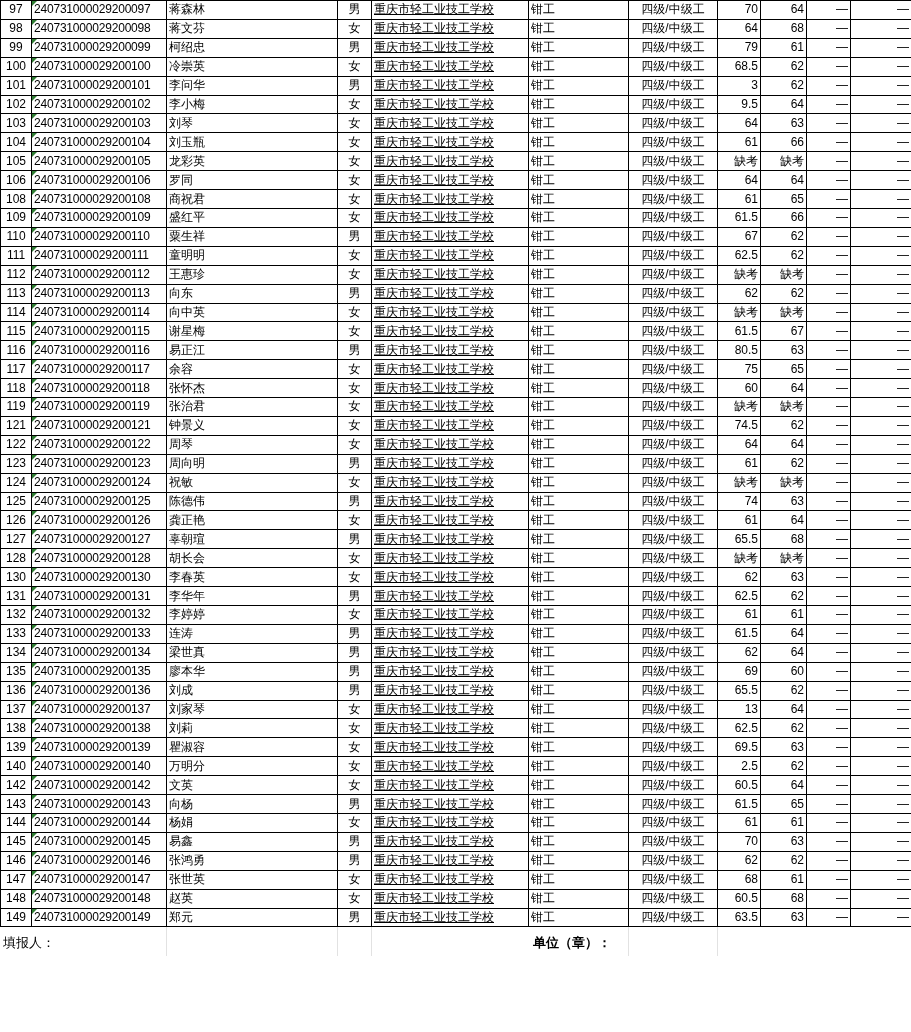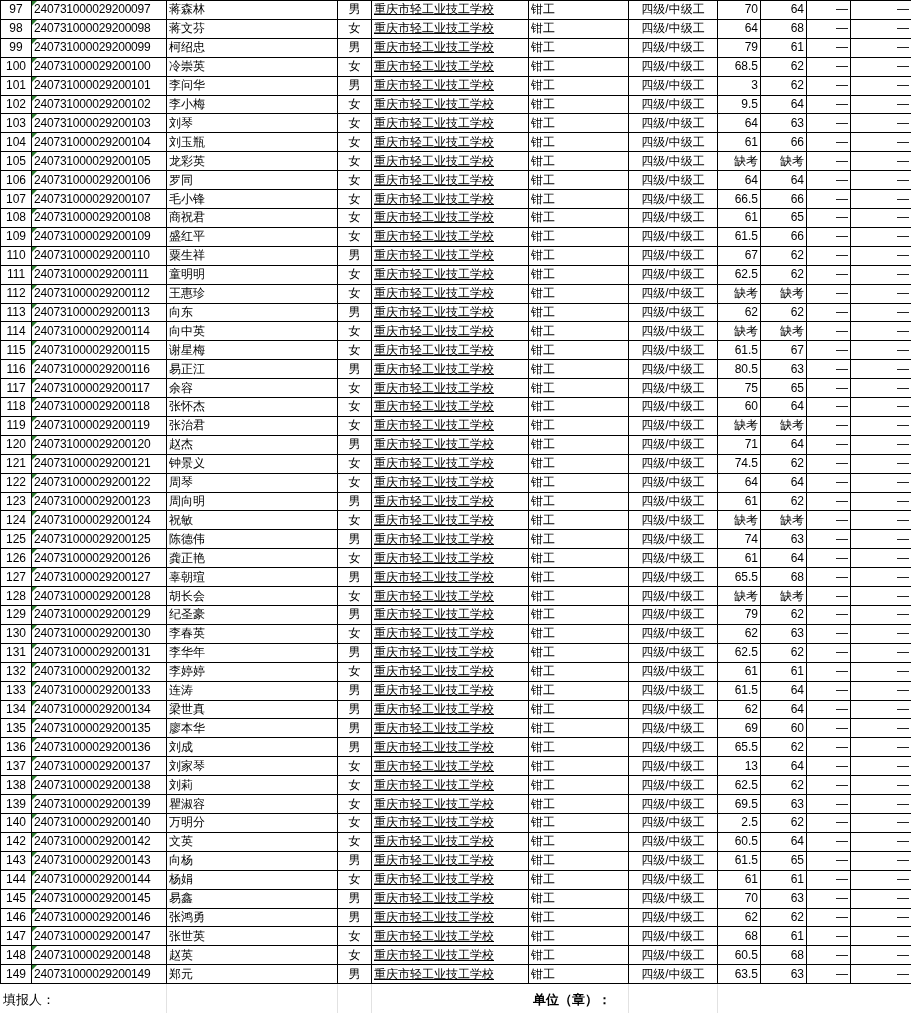--- a/index.html
+++ b/index.html
@@ -193,33 +193,20 @@
     <td class="c-gender">女</td>
     <td class="c-school">重庆市轻工业技工学校</td>
     <td class="c-trade">钳工</td>
     <td class="c-level">四级/中级工</td>
     <td class="c-score">64</td>
     <td class="c-score">64</td>
     <td class="c-dash">—</td>
     <td class="c-dash c-dash2">—</td>
   </tr>
         <tr class="row">
-    <td class="c-num">107</td>
-    <td class="c-id"><span class="tri"></span><span class="idtext">240731000029200107</span></td>
-    <td class="c-name">毛小锋</td>
-    <td class="c-gender">女</td>
-    <td class="c-school">重庆市轻工业技工学校</td>
-    <td class="c-trade">钳工</td>
-    <td class="c-level">四级/中级工</td>
-    <td class="c-score">66.5</td>
-    <td class="c-score">66</td>
-    <td class="c-dash">—</td>
-    <td class="c-dash c-dash2">—</td>
-  </tr>
-        <tr class="row">
     <td class="c-num">108</td>
     <td class="c-id"><span class="tri"></span><span class="idtext">240731000029200108</span></td>
     <td class="c-name">商祝君</td>
     <td class="c-gender">女</td>
     <td class="c-school">重庆市轻工业技工学校</td>
     <td class="c-trade">钳工</td>
     <td class="c-level">四级/中级工</td>
     <td class="c-score">61</td>
     <td class="c-score">65</td>
     <td class="c-dash">—</td>
@@ -362,33 +349,20 @@
     <td class="c-gender">女</td>
     <td class="c-school">重庆市轻工业技工学校</td>
     <td class="c-trade">钳工</td>
     <td class="c-level">四级/中级工</td>
     <td class="c-score">缺考</td>
     <td class="c-score">缺考</td>
     <td class="c-dash">—</td>
     <td class="c-dash c-dash2">—</td>
   </tr>
         <tr class="row">
-    <td class="c-num">120</td>
-    <td class="c-id"><span class="tri"></span><span class="idtext">240731000029200120</span></td>
-    <td class="c-name">赵杰</td>
-    <td class="c-gender">男</td>
-    <td class="c-school">重庆市轻工业技工学校</td>
-    <td class="c-trade">钳工</td>
-    <td class="c-level">四级/中级工</td>
-    <td class="c-score">71</td>
-    <td class="c-score">64</td>
-    <td class="c-dash">—</td>
-    <td class="c-dash c-dash2">—</td>
-  </tr>
-        <tr class="row">
     <td class="c-num">121</td>
     <td class="c-id"><span class="tri"></span><span class="idtext">240731000029200121</span></td>
     <td class="c-name">钟景义</td>
     <td class="c-gender">女</td>
     <td class="c-school">重庆市轻工业技工学校</td>
     <td class="c-trade">钳工</td>
     <td class="c-level">四级/中级工</td>
     <td class="c-score">74.5</td>
     <td class="c-score">62</td>
     <td class="c-dash">—</td>
@@ -475,33 +449,20 @@
         <tr class="row">
     <td class="c-num">128</td>
     <td class="c-id"><span class="tri"></span><span class="idtext">240731000029200128</span></td>
     <td class="c-name">胡长会</td>
     <td class="c-gender">女</td>
     <td class="c-school">重庆市轻工业技工学校</td>
     <td class="c-trade">钳工</td>
     <td class="c-level">四级/中级工</td>
     <td class="c-score">缺考</td>
     <td class="c-score">缺考</td>
-    <td class="c-dash">—</td>
-    <td class="c-dash c-dash2">—</td>
-  </tr>
-        <tr class="row">
-    <td class="c-num">129</td>
-    <td class="c-id"><span class="tri"></span><span class="idtext">240731000029200129</span></td>
-    <td class="c-name">纪圣豪</td>
-    <td class="c-gender">男</td>
-    <td class="c-school">重庆市轻工业技工学校</td>
-    <td class="c-trade">钳工</td>
-    <td class="c-level">四级/中级工</td>
-    <td class="c-score">79</td>
-    <td class="c-score">62</td>
     <td class="c-dash">—</td>
     <td class="c-dash c-dash2">—</td>
   </tr>
         <tr class="row">
     <td class="c-num">130</td>
     <td class="c-id"><span class="tri"></span><span class="idtext">240731000029200130</span></td>
     <td class="c-name">李春英</td>
     <td class="c-gender">女</td>
     <td class="c-school">重庆市轻工业技工学校</td>
     <td class="c-trade">钳工</td>

